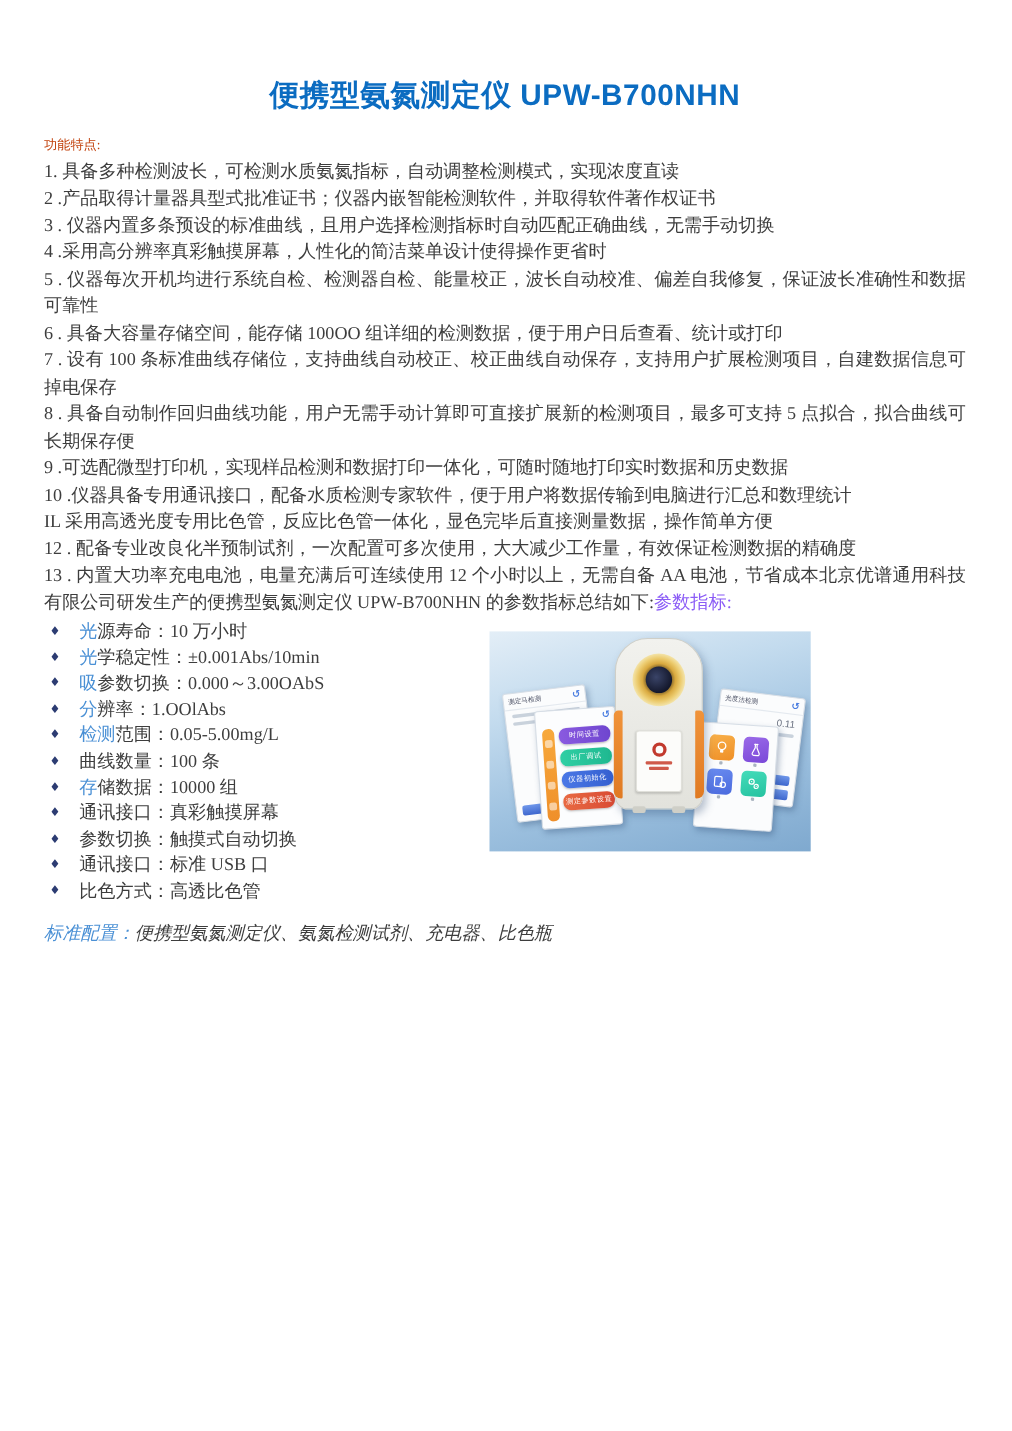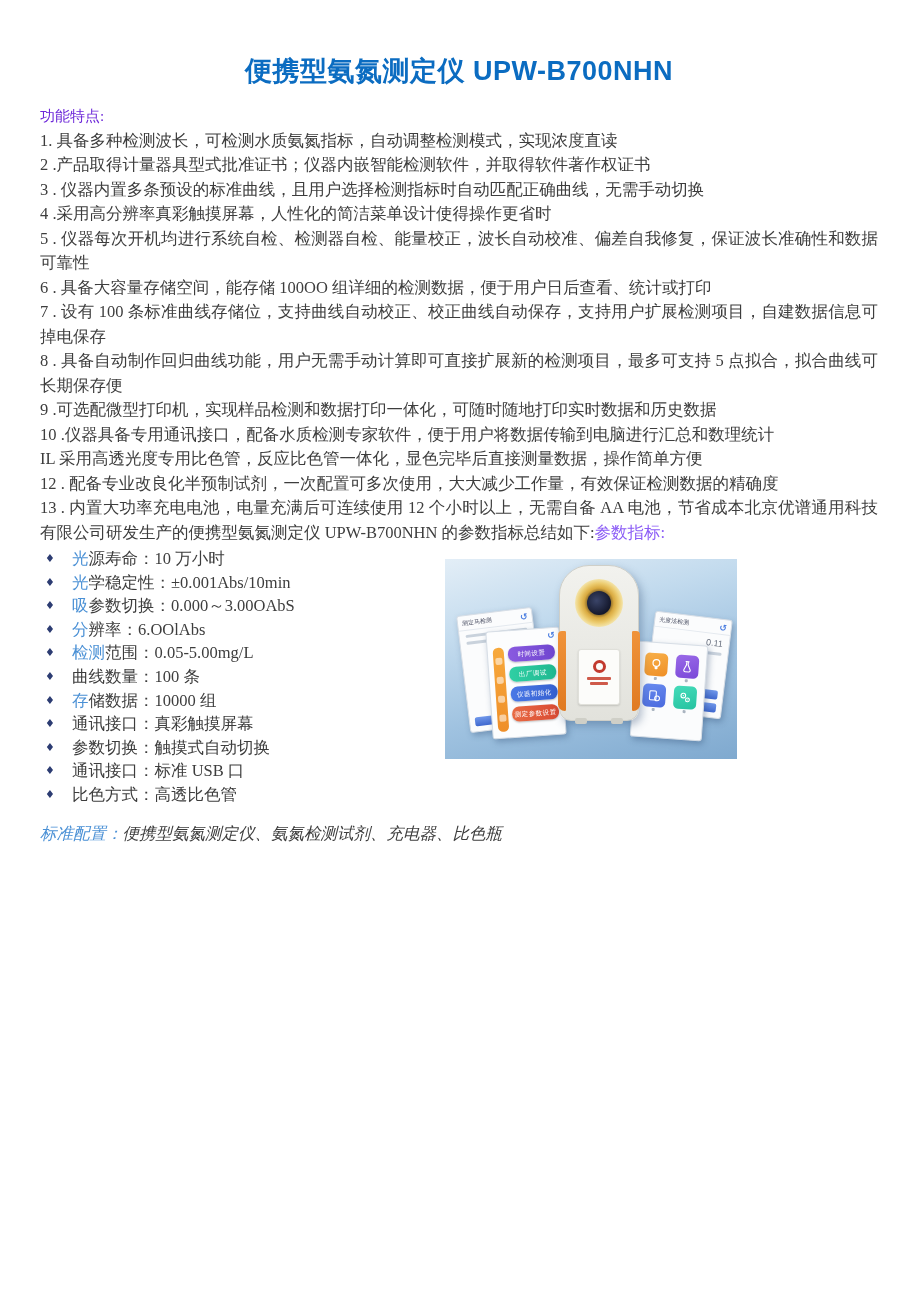--- a/index.html
+++ b/index.html
@@ -2,31 +2,31 @@
 <html><head>
 <meta charset="utf-8">
 <style>
   * { margin:0; padding:0; box-sizing:border-box; }
   html,body { background:#fff; }
   body {
     width:920px; height:1301px; position:relative; overflow:hidden;
     font-family:"Liberation Serif","DejaVu Serif",serif;
     color:#3d3d3d;
   }
-  .page { width:920px; height:1301px; padding:54px 42px 0 40px; }
+  .page { width:920px; height:1301px; padding:69px 42px 0 40px; }
 
   .doc-title {
     text-align:center;
     font-family:"Liberation Sans","DejaVu Sans",sans-serif;
     font-weight:bold; font-size:27px; line-height:34px;
     color:#0b6cc1; letter-spacing:0.5px;
   }
 
   .features { margin-top:16px; }
-  .features-heading { color:#6d28d9; font-size:15px; line-height:24.5px; }
+  .features-heading { color:#c2410c; font-size:12px; line-height:24.5px; }
   .feature-item {
     font-size:16.5px; line-height:24.5px; text-align:justify;
   }
   .blue-inline { color:#8b5cf6; }
 
   .specs-section { position:relative; margin-top:2px; min-height:260px; }
   .spec-list { list-style:none; }
   .spec-row { font-size:16.5px; line-height:23.6px; padding-left:32px; position:relative; }
   .spec-bullet {
     position:absolute; left:5px; top:0;
@@ -153,21 +153,21 @@
     <p class="feature-item">IL 采用高透光度专用比色管，反应比色管一体化，显色完毕后直接测量数据，操作简单方便</p>
     <p class="feature-item">12  . 配备专业改良化半预制试剂，一次配置可多次使用，大大减少工作量，有效保证检测数据的精确度</p>
     <p class="feature-item"><span>13  . 内置大功率充电电池，电量充满后可连续使用 12 个小时以上，无需自备 AA 电池，节省成本北京优谱通用科技有限公司研发生产的便携型氨氮测定仪 UPW-B700NHN 的参数指标总结如下:</span><span class="blue-inline">参数指标:</span></p>
   </div>
 
   <div class="specs-section">
     <ul class="spec-list">
       <li class="spec-row"><span class="spec-bullet">♦</span><span class="spec-blue">光</span><span>源寿命：10 万小时</span></li>
       <li class="spec-row"><span class="spec-bullet">♦</span><span class="spec-blue">光</span><span>学稳定性：±0.001Abs/10min</span></li>
       <li class="spec-row"><span class="spec-bullet">♦</span><span class="spec-blue">吸</span><span>参数切换：0.000～3.00OAbS</span></li>
-      <li class="spec-row"><span class="spec-bullet">♦</span><span class="spec-blue">分</span><span>辨率：6.OOlAbs</span></li>
+      <li class="spec-row"><span class="spec-bullet">♦</span><span class="spec-blue">分</span><span>辨率：1.OOlAbs</span></li>
       <li class="spec-row"><span class="spec-bullet">♦</span><span class="spec-blue">检测</span><span>范围：0.05-5.00mg/L</span></li>
       <li class="spec-row"><span class="spec-bullet">♦</span><span class="spec-blue"></span><span>曲线数量：100 条</span></li>
       <li class="spec-row"><span class="spec-bullet">♦</span><span class="spec-blue">存</span><span>储数据：10000 组</span></li>
       <li class="spec-row"><span class="spec-bullet">♦</span><span class="spec-blue"></span><span>通讯接口：真彩触摸屏幕</span></li>
       <li class="spec-row"><span class="spec-bullet">♦</span><span class="spec-blue"></span><span>参数切换：触摸式自动切换</span></li>
       <li class="spec-row"><span class="spec-bullet">♦</span><span class="spec-blue"></span><span>通讯接口：标准 USB 口</span></li>
       <li class="spec-row"><span class="spec-bullet">♦</span><span class="spec-blue"></span><span>比色方式：高透比色管</span></li>
     </ul>
 
     <div class="product-photo">

